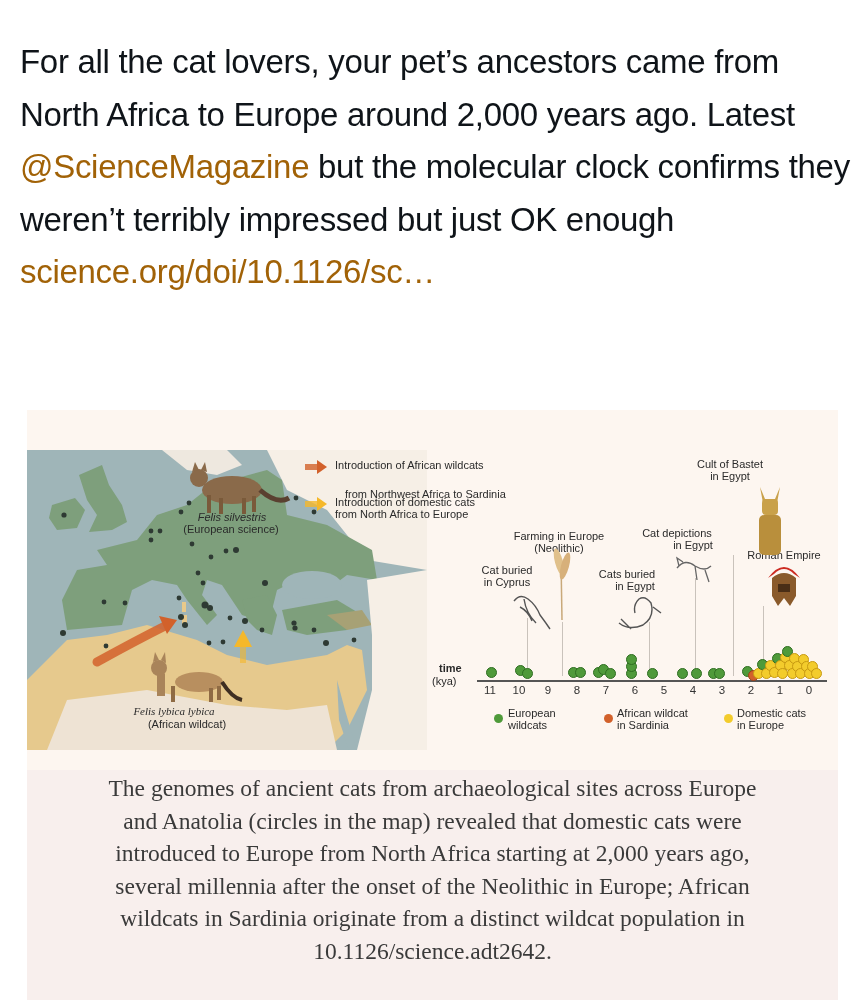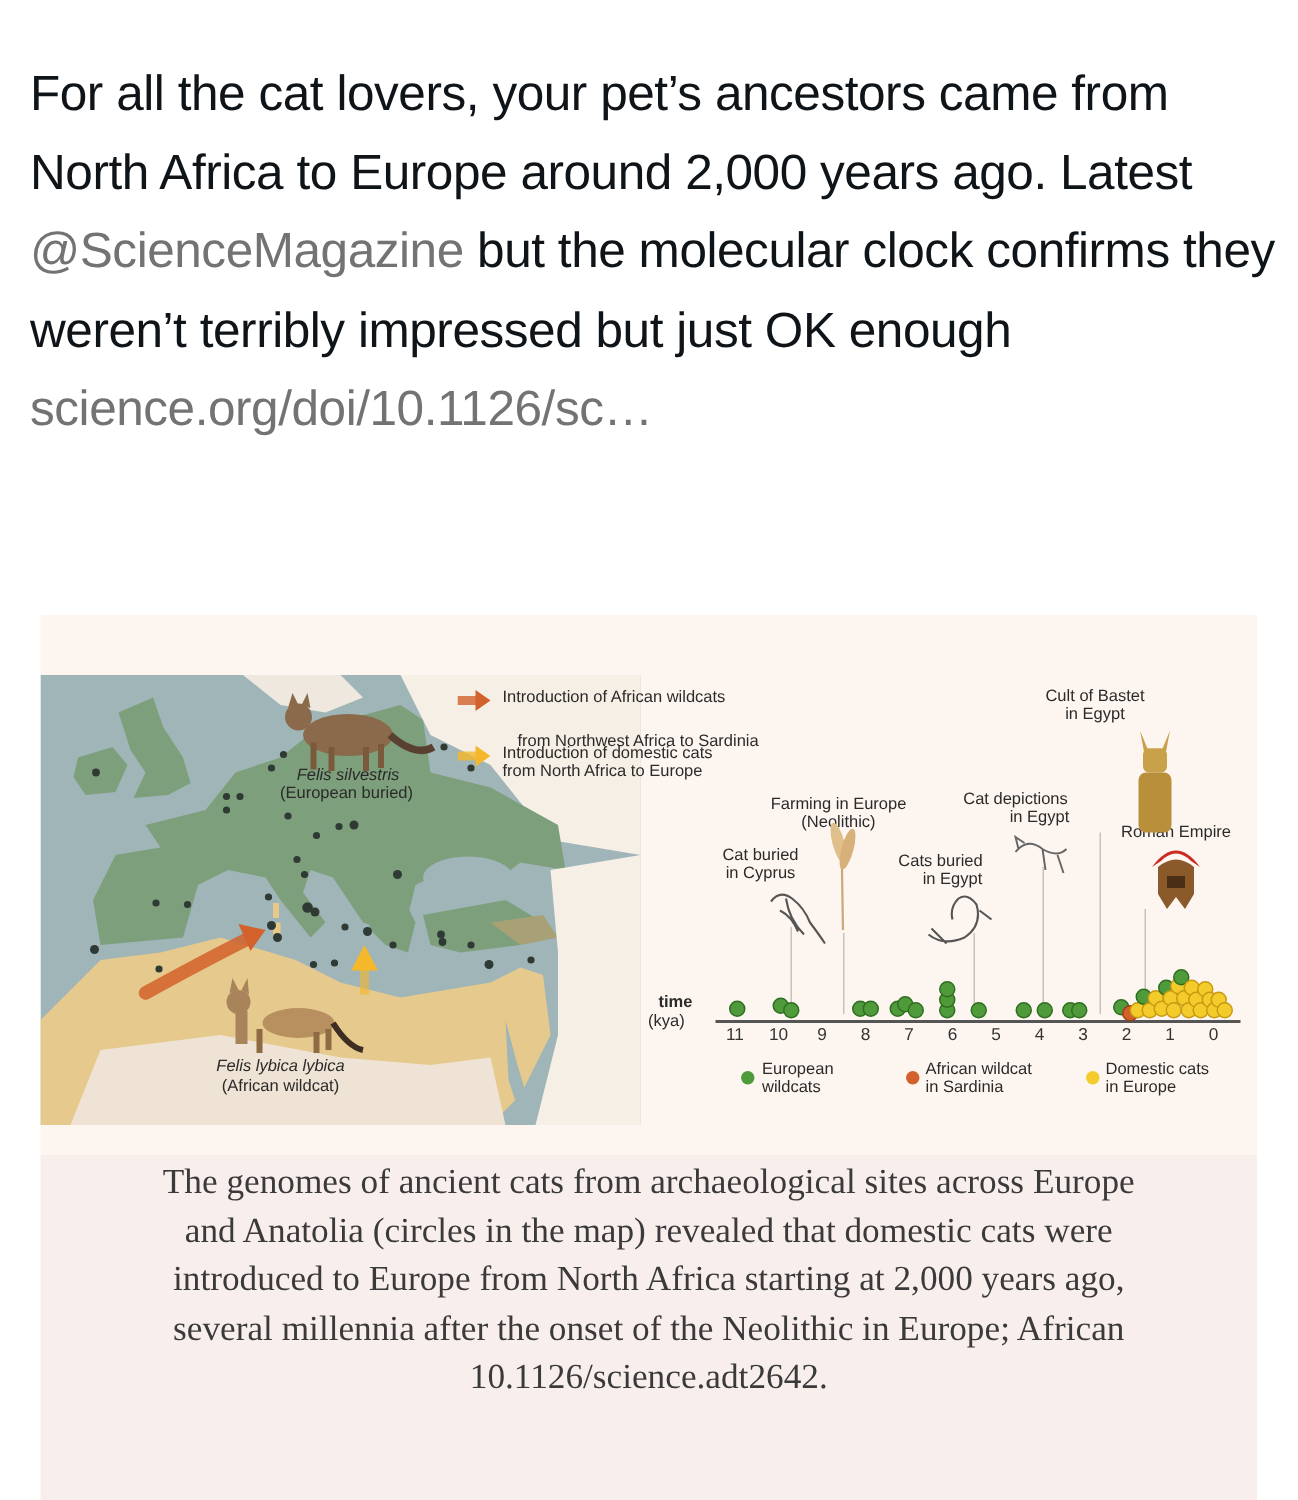--- a/index.html
+++ b/index.html
@@ -3,21 +3,21 @@
 <meta charset="utf-8">
 <style>
   html, body { margin:0; padding:0; background:#ffffff; }
   body { width:865px; height:1000px; position:relative; overflow:hidden; font-family:"Liberation Sans", sans-serif; }
   .tweet-text {
     position:absolute; left:20px; top:36px; width:830px;
     font-family:"Liberation Sans", sans-serif;
     font-size:33px; line-height:52.5px; color:#0f1419;
     letter-spacing:-0.3px;
   }
-  .tweet-text .link { color:#737373; text-decoration:none; }
+  .tweet-text .link { color:#a16207; text-decoration:none; }
   .figure {
     position:absolute; left:27px; top:410px; width:811px; height:360px;
     background:#fdf6f0;
   }
   .map { position:absolute; left:0; top:40px; width:400px; height:300px; }
   .caption {
     position:absolute; left:27px; top:770px; width:811px; height:230px;
     background:#f8efed;
     font-family:"Liberation Serif", serif;
     font-size:23.5px; line-height:32.5px; color:#3a3a3a; text-align:center;
@@ -136,22 +136,22 @@
       <polygon points="134,210 138,202 139,213" fill="#a9845a"></polygon>
       <rect x="130" y="224" width="8" height="22" fill="#a9845a"></rect>
       <rect x="144" y="236" width="4" height="16" fill="#8f6b44"></rect>
       <rect x="182" y="238" width="4" height="14" fill="#8f6b44"></rect>
       <rect x="190" y="236" width="4" height="14" fill="#8f6b44"></rect>
       <path d="M195 232 Q205 248 215 250" stroke="#3e2e22" stroke-width="4" fill="none"></path>
     </g>
   </svg>
 
   <div class="lbl center italic" style="left:150px; top:101px; width:110px;">Felis silvestris</div>
-  <div class="lbl center" style="left:144px; top:113px; width:120px;">(European buried)</div>
-  <div class="lbl center italic" style="left:95px; top:295px; width:130px;">Felis lybica lybica</div>
+  <div class="lbl center" style="left:144px; top:113px; width:120px;">(European science)</div>
+  <div class="lbl center italic" style="left:82px; top:295px; width:130px;font-family:Liberation Serif, serif;">Felis lybica lybica</div>
   <div class="lbl center" style="left:95px; top:308px; width:130px;">(African wildcat)</div>
 
   <svg class="legend-arrow" style="left:278px; top:50px;" viewBox="0 0 22 14">
       <rect x="0" y="4" width="13" height="6" fill="#d2612b" opacity="0.8"></rect>
       <polygon points="12,0 22,7 12,14" fill="#d2612b"></polygon>
     </svg>
   <div class="lbl" style="left:308px; top:49px; width:200px;">Introduction of African wildcats</div>
   <div class="lbl" style="left:308px; top:78px; width:200px;margin-left:10px;">from Northwest Africa to Sardinia</div>
   <svg class="legend-arrow" style="left:278px; top:87px;" viewBox="0 0 22 14">
       <rect x="0" y="4" width="13" height="6" fill="#f5b82a" opacity="0.8"></rect>
@@ -270,14 +270,15 @@
   <div class="lg-dot" style="left:697px; top:304px; background:#f3cc2c;"></div>
   <div class="lbl" style="left:710px; top:297px;">Domestic cats</div>
   <div class="lbl" style="left:710px; top:309px;">in Europe</div>
 </div>
 
 <div class="caption">
   <div>The genomes of ancient cats from archaeological sites across Europe</div>
   <div>and Anatolia (circles in the map) revealed that domestic cats were</div>
   <div>introduced to Europe from North Africa starting at 2,000 years ago,</div>
   <div>several millennia after the onset of the Neolithic in Europe; African</div>
+  <div>wildcats in Sardinia originate from a distinct wildcat population in</div>
   <div>10.1126/science.adt2642.</div>
 </div>
 
 </body></html>

